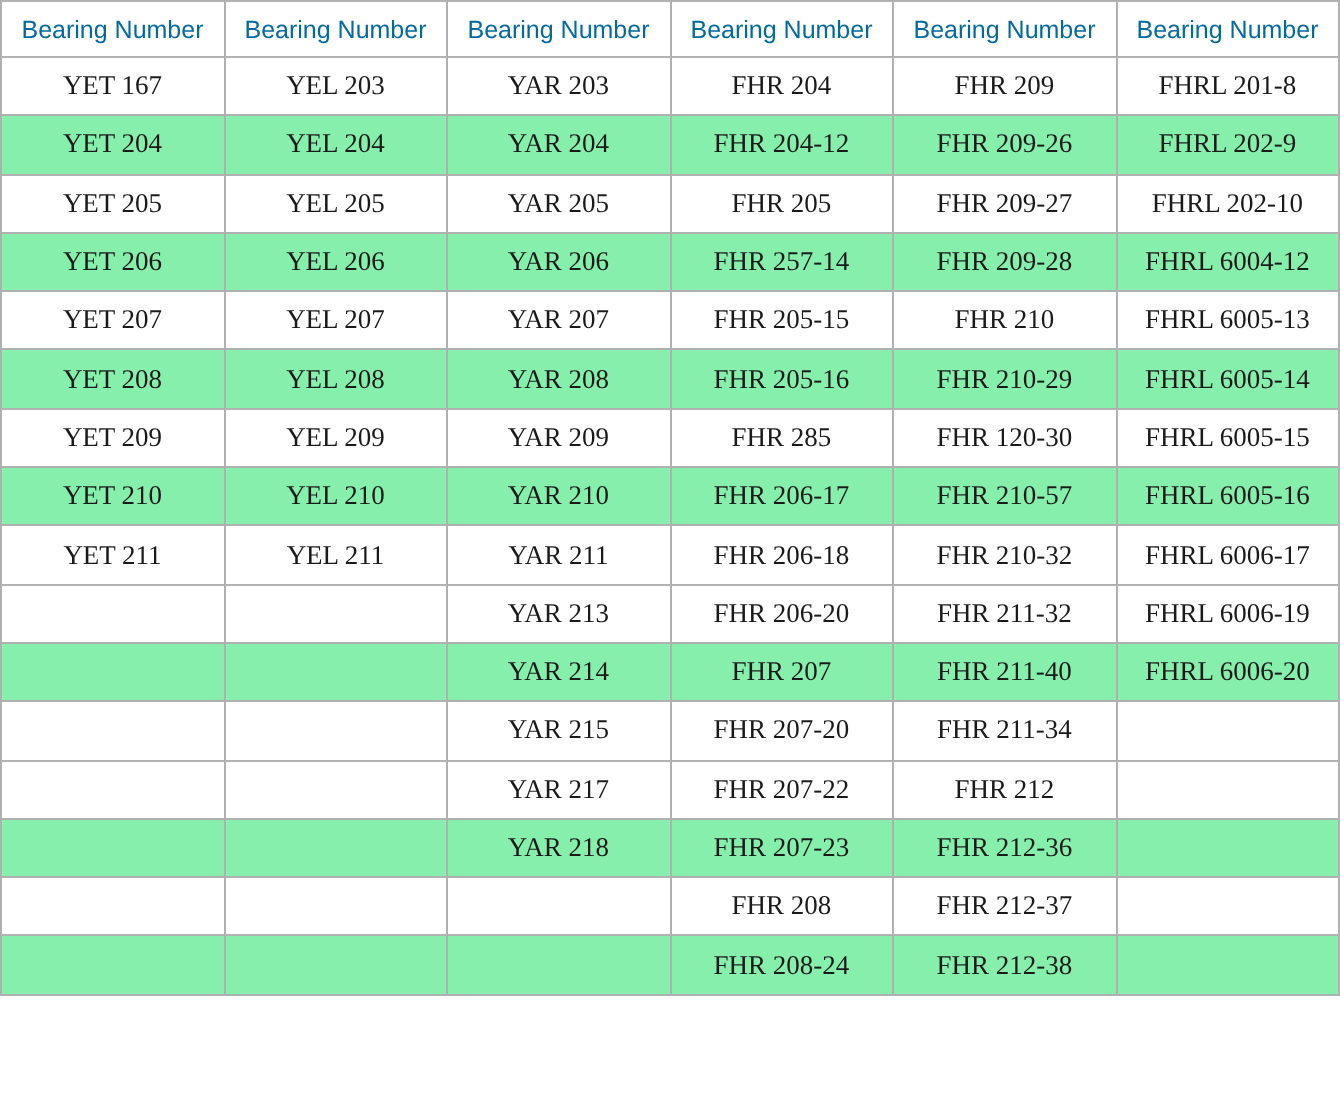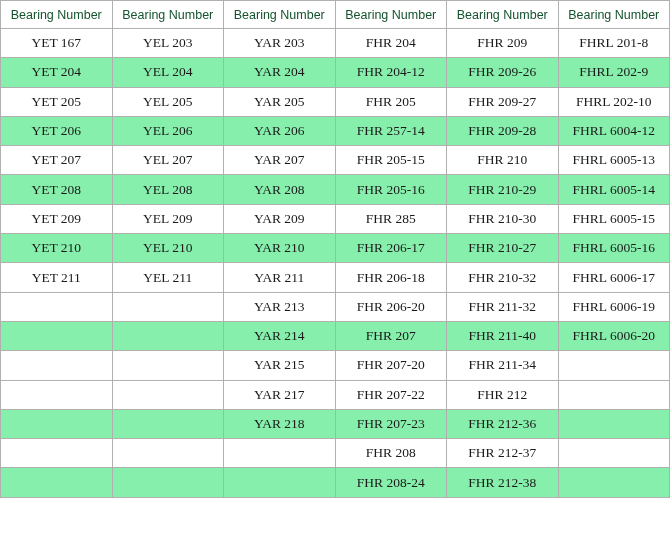--- a/index.html
+++ b/index.html
@@ -29,21 +29,21 @@
     padding: 0 2px;
     box-sizing: border-box;
     overflow: hidden;
     white-space: nowrap;
   }
   table.bearing-table th {
     background: #ffffff;
     font-weight: normal;
     font-family: "Liberation Sans", sans-serif;
     font-size: 12.5px;
-    color: #14532d;
+    color: #0369a1;
     height: 28px;
   }
   table.bearing-table tbody tr.odd td {
     background: #ffffff;
   }
   table.bearing-table tbody tr.even td {
     background: #86efac;
   }
 </style>
 </head>
@@ -107,29 +107,29 @@
       <td>YAR 208</td>
       <td>FHR 205-16</td>
       <td>FHR 210-29</td>
       <td>FHRL 6005-14</td>
     </tr>
     <tr class="odd">
       <td>YET 209</td>
       <td>YEL 209</td>
       <td>YAR 209</td>
       <td>FHR 285</td>
-      <td>FHR 210-30</td>
+      <td>FHR 120-30</td>
       <td>FHRL 6005-15</td>
     </tr>
     <tr class="even">
       <td>YET 210</td>
       <td>YEL 210</td>
       <td>YAR 210</td>
       <td>FHR 206-17</td>
-      <td>FHR 210-27</td>
+      <td>FHR 210-57</td>
       <td>FHRL 6005-16</td>
     </tr>
     <tr class="odd">
       <td>YET 211</td>
       <td>YEL 211</td>
       <td>YAR 211</td>
       <td>FHR 206-18</td>
       <td>FHR 210-32</td>
       <td>FHRL 6006-17</td>
     </tr>

